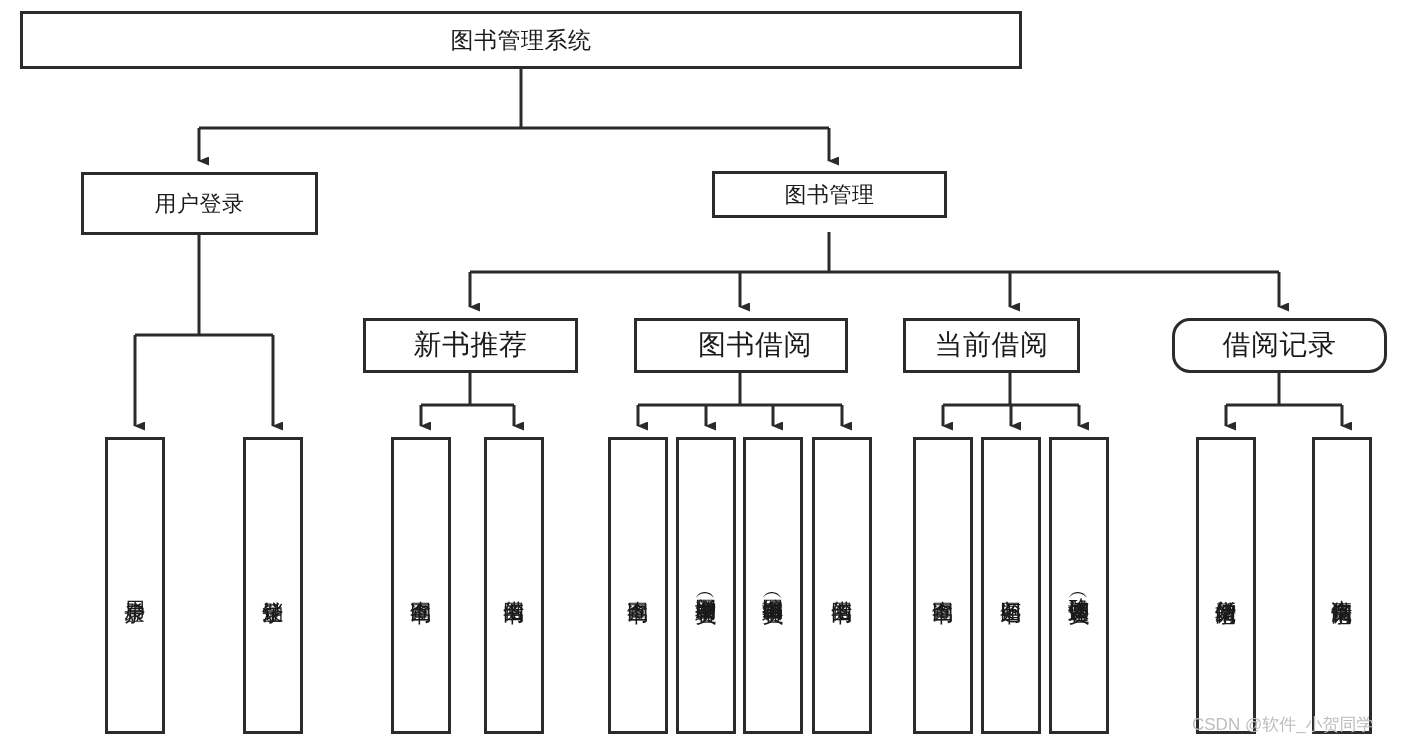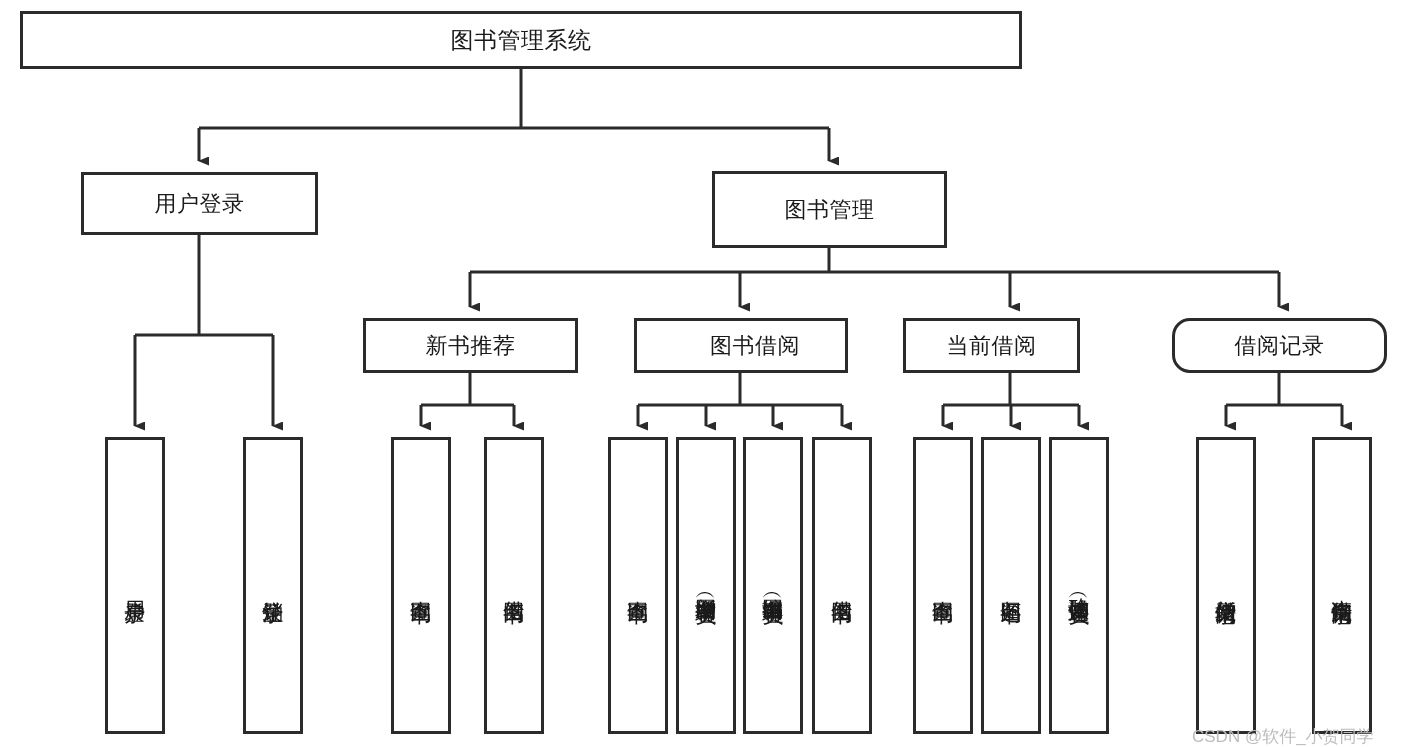--- a/index.html
+++ b/index.html
@@ -38,42 +38,41 @@
   .node-label {
     color: #1a1a1a;
     font-family: "Liberation Sans", "DejaVu Sans", sans-serif;
     line-height: 1.08;
     text-align: left;
     letter-spacing: 0.5px;
     white-space: pre;
   }
   .level0 .node-label { font-size: 23px; }
   .level1 .node-label { font-size: 22px; }
-  .level2 .node-label { font-size: 22px; }
+  .level2 .node-label { font-size: 28px; }
   .level3 {
     border-width: 3px;
   }
   .level3 .node-label {
     font-size: 21px;
     writing-mode: vertical-rl;
     text-orientation: upright;
     line-height: 1.12;
     letter-spacing: 1px;
     max-height: 286px;
   }
   .watermark {
     position: absolute;
     left: 1192px;
     top: 713px;
     font-size: 17px;
     color: #bdbdbd;
     font-family: "Liberation Sans", "DejaVu Sans", sans-serif;
     white-space: nowrap;
     pointer-events: none;
-    margin-top: 12px;
   }
 </style>
 </head>
 <body>
 
 <div id="diagram-root">
 
   <svg id="diagram-svg" viewBox="0 0 1405 747" xmlns="http://www.w3.org/2000/svg">
     <defs>
       <marker id="arrowhead" markerWidth="9" markerHeight="11" refX="4.5" refY="10" orient="auto" markerUnits="userSpaceOnUse">
@@ -117,21 +116,21 @@
       </g>
   </svg>
 
   <div id="nodes-layer">
       <div class="node-box level0" style="left: 20px; top: 11px; width: 1002px; height: 58px;">
         <span class="node-label">图书管理系统</span>
       </div>
       <div class="node-box level1" style="left: 81px; top: 172px; width: 237px; height: 63px;">
         <span class="node-label">用户登录</span>
       </div>
-      <div class="node-box level1" style="left: 712px; top: 171px; width: 235px; height: 77px;">
+      <div class="node-box level1" style="left: 712px; top: 171px; width: 235px; height: 47px;">
         <span class="node-label">图书管理</span>
       </div>
       <div class="node-box level2" style="left: 363px; top: 318px; width: 215px; height: 55px;">
         <span class="node-label">新书推荐</span>
       </div>
       <div class="node-box level2" style="left: 634px; top: 318px; width: 214px; height: 55px; padding-left: 28px;">
         <span class="node-label">图书借阅</span>
       </div>
       <div class="node-box level2" style="left: 903px; top: 318px; width: 177px; height: 55px;">
         <span class="node-label">当前借阅</span>

